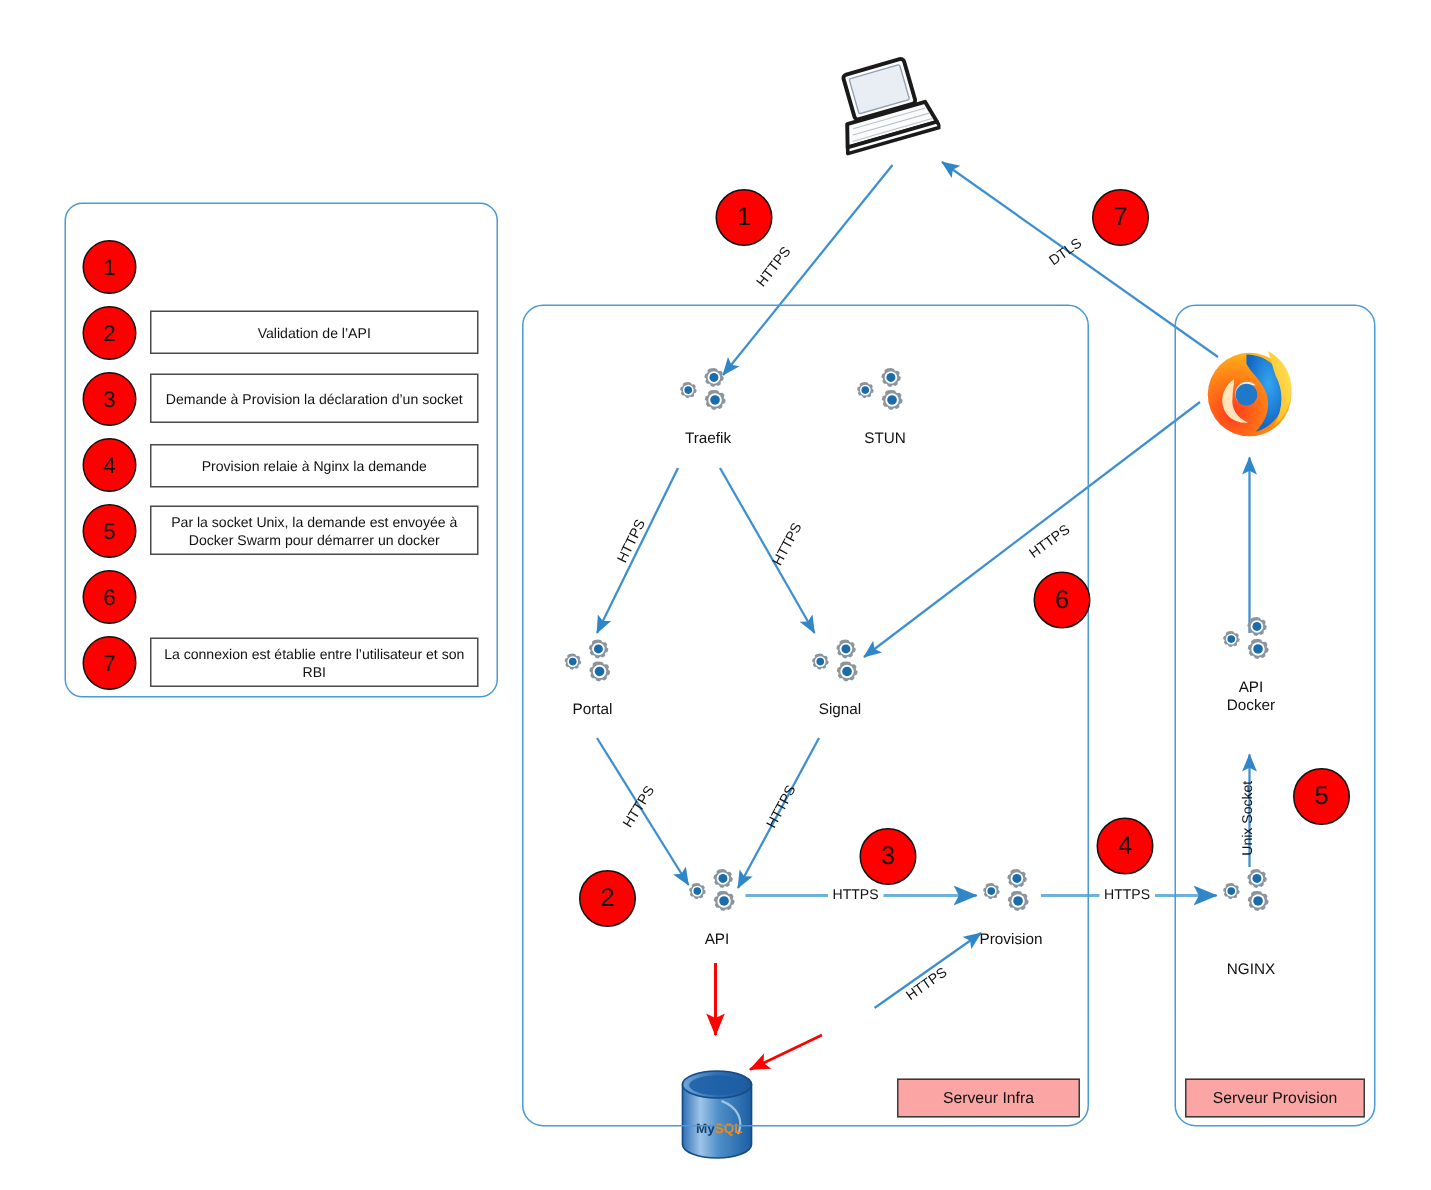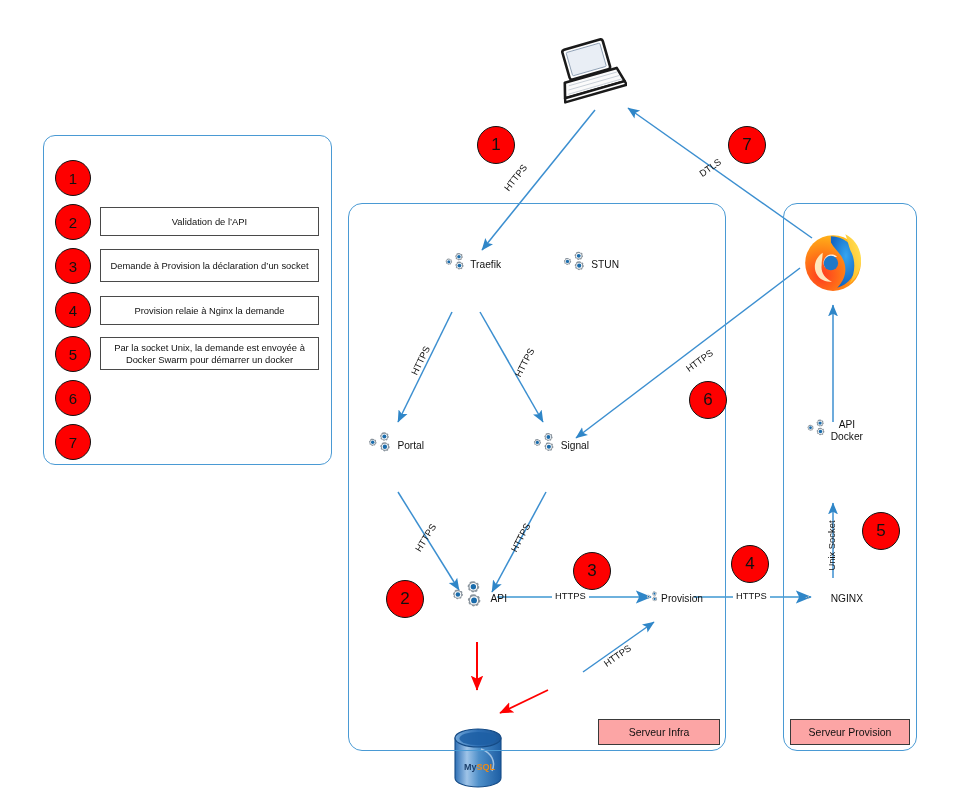--- a/index.html
+++ b/index.html
@@ -36,21 +36,21 @@
     position:absolute;border:1.8px solid #4a9ad4;border-radius:14px;
     background:transparent;box-sizing:border-box;
   }
   .server-tag{
     position:absolute;border:1.4px solid #3a3a3a;background:#fca5a5;
     display:flex;align-items:center;justify-content:center;
     font-size:10.5px;color:#111;box-sizing:border-box;
   }
 
   
-  .node{position:absolute;display:flex;align-items:center;}
+  .node{position:absolute;display:flex;flex-direction:column;align-items:center;}
   .node .label{
     font-size:10.2px;line-height:11.6px;color:#111;text-align:center;
     margin-top:2px;white-space:pre-line;
   }
   .gears{width:46px;height:42px;display:block;}
 
   
   .edge-label{
     position:absolute;font-size:9.4px;color:#111;
     background:transparent;white-space:nowrap;transform-origin:center center;
@@ -224,21 +224,21 @@
       <path d="M44,6 C52,10 58,18 59,28 C60,38 56,48 48,54
                C54,43 54,31 49,22 C47,17 46,11 44,6 Z" fill="url(#ffYel)"></path>
       <path d="M22,24 C16,28 13,35 15,42 C17,49 24,53 31,52
                C24,49 20,43 21,36 C21,32 22,28 22,24 Z" fill="#fff2c9" opacity="0.92"></path>
       <path d="M36,28 C33,25 28,25 25,28 C22,31 22,36 25,39
                C22,34 24,30 29,29 C32,28 34,28 36,28 Z" fill="#ffffff" opacity="0.85"></path>
       <circle cx="30" cy="34" r="7" fill="#1f78c8"></circle>
     </svg>
   </div>
 
-  <div class="db" style="left:448px;top:727px;">
+  <div class="db" style="left:448px;top:712px;">
     <svg width="60" height="62" viewBox="0 0 60 62">
       <defs>
         <linearGradient id="dbBody" x1="0" y1="0" x2="1" y2="0">
           <stop offset="0%" stop-color="#2d6fb5"></stop>
           <stop offset="26%" stop-color="#9fc4e8"></stop>
           <stop offset="52%" stop-color="#4e8fc9"></stop>
           <stop offset="100%" stop-color="#1d5ea4"></stop>
         </linearGradient>
         <linearGradient id="dbTop" x1="0" y1="0" x2="1" y2="0">
           <stop offset="0%" stop-color="#6fa5d8"></stop>
@@ -355,15 +355,18 @@
       <span>Par la socket Unix, la demande est envoyée à Docker Swarm pour démarrer un docker</span>
       </div>
 
     <div class="badge" style="left:11px;top:244px;width:36px;height:36px;">
       <span>6</span>
       </div>
 
     <div class="badge" style="left:11px;top:288px;width:36px;height:36px;">
       <span>7</span>
       </div>
+    <div class="legend-box" style="left:56px;top:289px;width:219px;height:33px;">
+      <span>La connexion est établie entre l’utilisateur et son RBI</span>
+      </div>
   </div>
 
 </div>
 
 </body></html>

